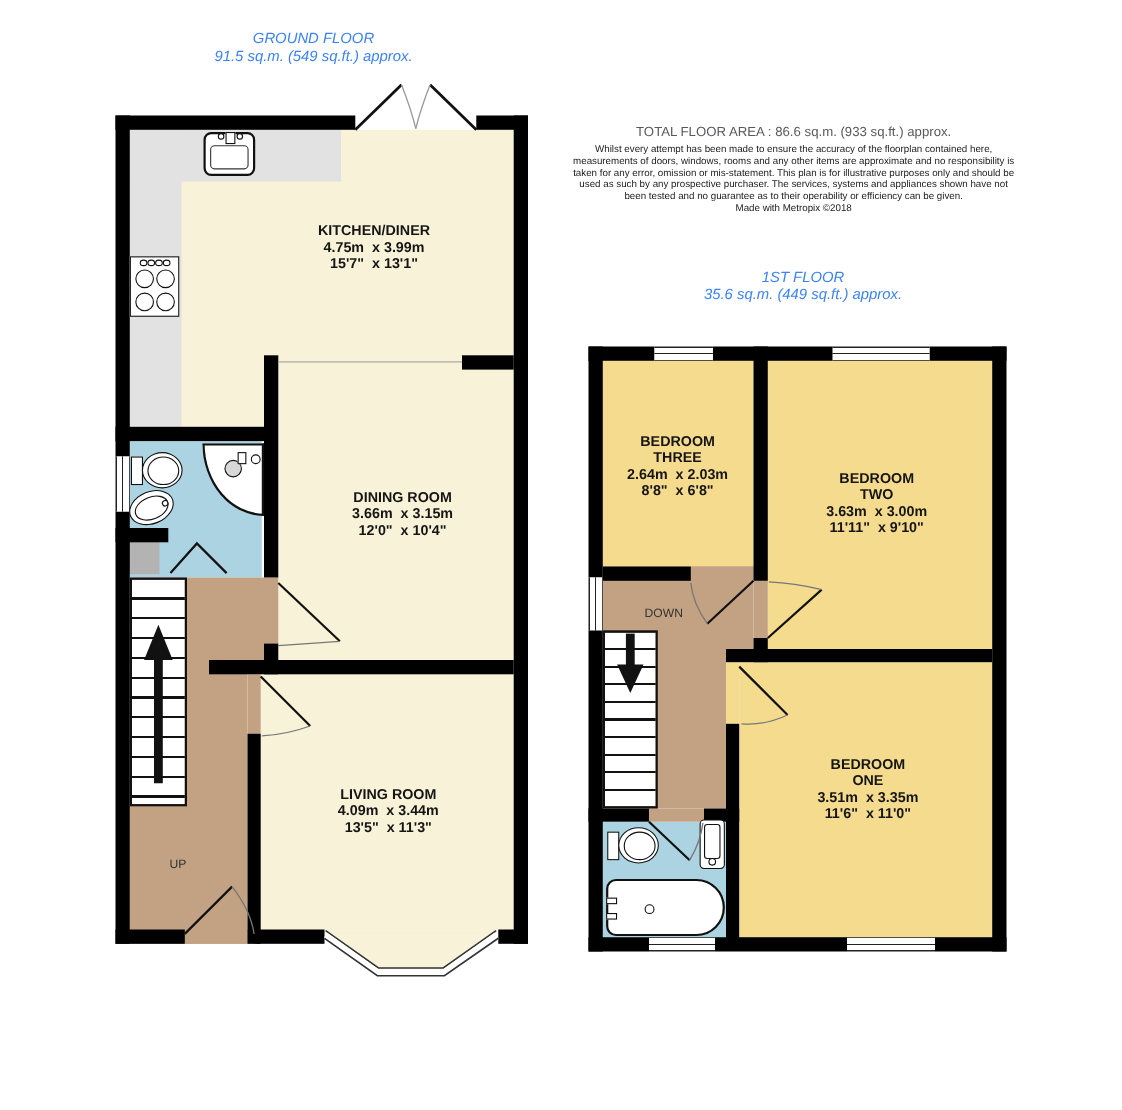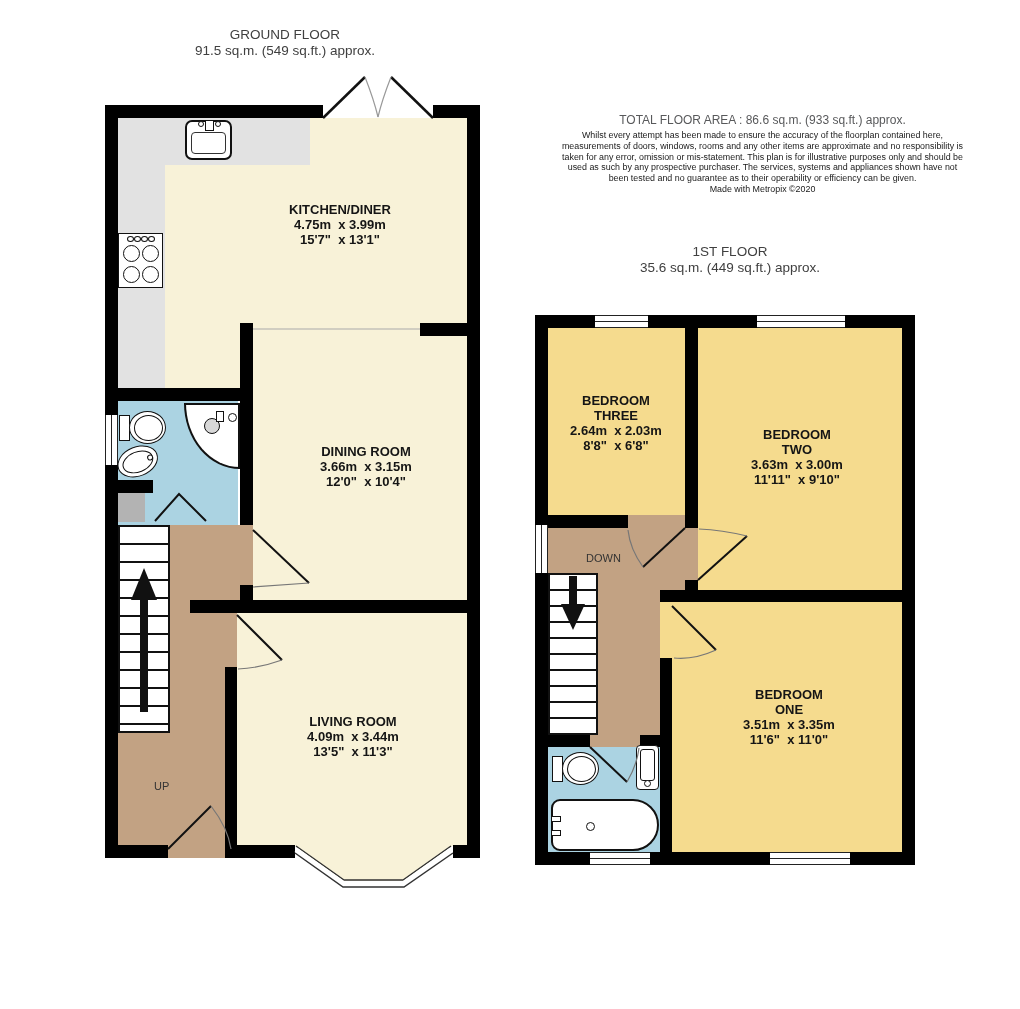--- a/index.html
+++ b/index.html
@@ -9,21 +9,21 @@
   .wall{position:absolute;background:#000;}
   .fill{position:absolute;}
   .win-h{position:absolute;background:linear-gradient(to bottom,#222 0 1px,#fff 1px 6px,#222 6px 7px,#fff 7px 12px,#222 12px 13px);}
   .win-v{position:absolute;background:linear-gradient(to right,#222 0 1px,#fff 1px 6px,#222 6px 7px,#fff 7px 12px,#222 12px 13px);}
   .stairs{position:absolute;box-sizing:border-box;border:2px solid #111;
           background:repeating-linear-gradient(180deg,#fff 0 16px,#111 16px 18px);}
   .stairs.s1f{background:repeating-linear-gradient(180deg,#fff 0 14px,#111 14px 16px);}
   .room-label{position:absolute;transform:translateX(-50%);text-align:center;
               font-size:13px;line-height:15px;font-weight:bold;color:#151515;white-space:nowrap;}
   .floor-title{position:absolute;transform:translateX(-50%);text-align:center;
-               font-size:13.5px;line-height:16px;color:#404040;white-space:nowrap;}
+               font-size:13.5px;line-height:16px;color:#3b82f6;white-space:nowrap;font-style:italic;}
   .stair-label{position:absolute;font-size:11px;color:#333;}
   .fixture{position:absolute;background:#fff;border:1.5px solid #111;box-sizing:border-box;}
   .summary{position:absolute;text-align:center;color:#1a1a1a;}
   .summary .t{font-size:12px;color:#58595b;margin-bottom:3px;}
   .summary .b{font-size:8.9px;line-height:10.8px;text-align:center;}
   .summary .c{font-size:8.9px;line-height:10.8px;}
   svg.overlay{position:absolute;left:0;top:0;pointer-events:none;}
 </style>
 </head>
 <body>
@@ -237,19 +237,19 @@
     <div>3.63m&nbsp; x 3.00m</div>
     <div>11'11"&nbsp; x 9'10"</div>
   </div>
   <div class="room-label" style="left:789px;top:687px;">
     <div>BEDROOM</div>
     <div>ONE</div>
     <div>3.51m&nbsp; x 3.35m</div>
     <div>11'6"&nbsp; x 11'0"</div>
   </div>
 
-  <div class="summary" style="left:560px;top:113px;width:405px;">
+  <div class="summary" style="left:519px;top:113px;width:405px;">
     <div class="t">TOTAL FLOOR AREA : 86.6 sq.m. (933 sq.ft.) approx.</div>
     <div class="b">Whilst every attempt has been made to ensure the accuracy of the floorplan contained here, measurements of doors, windows, rooms and any other items are approximate and no responsibility is taken for any error, omission or mis-statement. This plan is for illustrative purposes only and should be used as such by any prospective purchaser. The services, systems and appliances shown have not been tested and no guarantee as to their operability or efficiency can be given.</div>
-    <div class="c">Made with Metropix ©2020</div>
+    <div class="c">Made with Metropix ©2018</div>
   </div>
 
 </div>
 
 </body></html>

